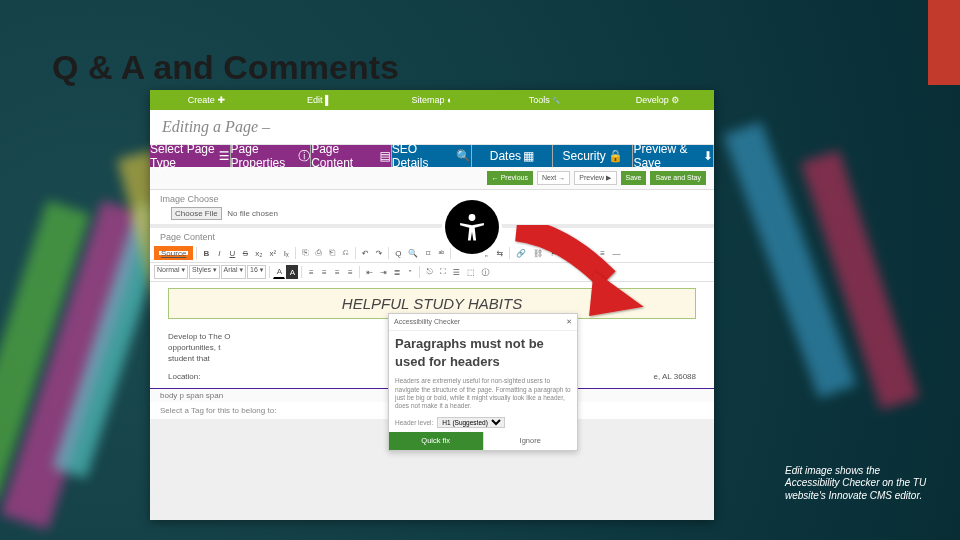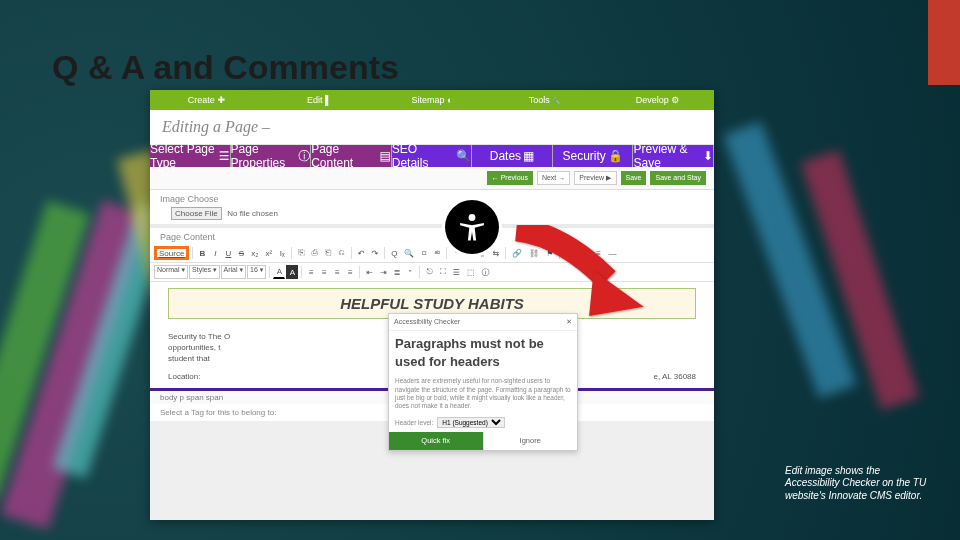--- a/index.html
+++ b/index.html
@@ -29,57 +29,57 @@
     background: #efefef; box-shadow: 0 2px 10px rgba(0,0,0,.4);
     overflow: hidden; font-size: 9px; color:#555;
   }
   .greenbar { height: 20px; background:#7ab51d; display:flex; justify-content:space-around; align-items:center; color:#fff; font-size:9px;}
   .greenbar div { flex:1; text-align:center; cursor:pointer; }
   .editing { background:#fff; padding:8px 12px; font-family:Georgia, serif; color:#888; font-size:16px; border-bottom:1px solid #e3e3e3;}
   .editing i{ }
   .tabs { height:22px; display:flex; background:#b4b4b4; font-size:12px; align-items:stretch;}
   .tabs .tab { flex:1; display:flex; align-items:center; justify-content:center; gap:2px; color:#fff; background:#bdbdbd; border-right:1px solid #aaa; cursor:pointer;}
   .tabs .tab.pu { background:#8c2d85; }
-  .tabs .tab.gr { background:#6d28d9; }
+  .tabs .tab.gr { background:#0369a1; }
   .actionrow { display:flex; justify-content:flex-end; gap:4px; padding:4px 8px; background:#fafafa; border-bottom:1px solid #ddd;}
   .btn { font-size:7px; padding:2px 4px; border:1px solid #ccc; background:#fff; cursor:pointer; }
   .btn.g { background:#5a9e33; color:#fff; border-color:#5a9e33;}
   .section-label { font-size:9px; color:#888; padding:4px 10px 2px; background:#fff; }
   .file-row { padding:2px 10px 6px; background:#fff; }
   .choose { font-size:8px; padding:1px 3px; border:1px solid #aaa; background:#eee; cursor:pointer;margin-left:11px;}
   .nofile { font-size:8px; color:#666; margin-left:3px;}
   .divider { height:4px; background:#eaeaea; }
   .editor { background:#fff; padding:0; }
   .toolbar { display:flex; flex-wrap:wrap; gap:1px; padding:2px 4px; border-bottom:1px solid #e0e0e0; align-items:center; font-family:sans-serif;}
   .toolbar .tb { min-width:12px; height:14px; font-size:8px; display:flex; align-items:center; justify-content:center; color:#555; border:1px solid transparent; padding:0 2px; cursor:pointer;}
   .toolbar .sep { width:1px; height:12px; background:#ddd; margin:0 2px;}
   .toolbar select, .toolbar .sel { font-size:7px; height:14px; border:1px solid #ccc; padding:0 2px; background:#fff;}
   .content-area { padding:6px 18px; background:#fff; }
   .habits-box { border:1px solid #a7c77a; background:#fdf7e5; padding:6px; text-align:center;}
-  .habits-box h3 { font-style:italic; font-weight:bold; color:#444; font-size:15px;}
+  .habits-box h3 { font-style:italic; font-weight:normal; color:#444; font-size:15px;}
   .paras { font-size:8px; color:#555; padding:6px 18px; line-height:1.4; background:#fff; position:relative;}
   .paras .col { display:flex; gap:20px;}
   .paras .col > div { flex:1;}
   .checker {
     position:absolute; left:238px; top:0px; width:190px; background:#fff;
     border:1px solid #ccc; box-shadow:0 2px 6px rgba(0,0,0,.2); font-size:7px;
   }
   .checker-head { display:flex; justify-content:space-between; padding:3px 5px; border-bottom:1px solid #eee; color:#666;}
   .checker-issue { display:flex; justify-content:space-between; align-items:center; padding:4px 5px; border-bottom:1px solid #eee;}
   .issue-label { color:#c07b00; font-weight:bold; font-size:7.5px;}
   .nav-sq { width:12px; height:12px; border:1px solid #5a9e33; display:inline-flex; align-items:center; justify-content:center; color:#5a9e33; font-size:8px; cursor:pointer;}
   .checker-msg { padding:4px 6px; font-weight:bold; color:#444; font-size:13px; }
   .checker-body { padding:2px 6px 4px; color:#888; font-size:6.5px; line-height:1.3;}
   .checker-select { padding:2px 6px 4px;}
   .checker-select label{ color:#888; font-size:6.5px; margin-right:2px;}
   .checker-select select{ font-size:6.5px; border:1px solid #ccc;}
   .checker-actions { display:flex; }
   .checker-actions .qf { flex:1; background:#3a8a2e; color:#fff; text-align:center; padding:4px 0; font-size:7.5px; cursor:pointer;}
   .checker-actions .ig { flex:1; background:#fff; color:#666; text-align:center; padding:4px 0; font-size:7.5px; cursor:pointer; border-left:1px solid #ddd;}
-  .path-row { font-size:8px; color:#777; padding:2px 10px; background:#fafafa; border-top:3px solid #4c1d95;}
+  .path-row { font-size:8px; color:#777; padding:2px 10px; background:#fafafa; border-top:1px solid #4c1d95;}
   .tag-row { font-size:8px; color:#888; padding:4px 10px; background:#fff; }
   .a11y-icon {
     position:absolute; left:445px; top:200px; width:54px; height:54px;
     background:#000; border-radius:50%; display:flex; align-items:center; justify-content:center;
     box-shadow:0 0 0 3px #fff;
   }
   .a11y-icon svg { width:34px; height:34px; }
   .arrow { position:absolute; left:505px; top:225px; width:150px; height:100px; pointer-events:none;}
   .caption {
     position:absolute; right:30px; bottom:38px; width:145px; font-size:10px;
@@ -141,21 +141,21 @@
     <div class="section-label">Image Choose</div>
     <div class="file-row">
       <span class="choose">Choose File</span>
       <span class="nofile">No file chosen</span>
     </div>
     <div class="divider"></div>
     <div class="section-label">Page Content</div>
 
     <div class="editor">
       <div class="toolbar">
-        <span class="tb" style="min-width:30px;border:3px solid #f97316;text-decoration:underline;">Source</span>
+        <span class="tb" style="min-width:30px;border:5px solid #f97316;text-decoration:underline;">Source</span>
         <span class="sep"></span>
         <span class="tb" style="font-weight:bold;">B</span>
         <span class="tb" style="font-style:italic;">I</span>
         <span class="tb" style="text-decoration:underline;">U</span>
         <span class="tb" style="text-decoration:line-through;">S</span>
         <span class="tb">x₂</span>
         <span class="tb">x²</span>
         <span class="tb">Iₓ</span>
         <span class="sep"></span>
         <span class="tb">⎘</span>
@@ -213,21 +213,21 @@
 
       <div class="content-area">
         <div class="habits-box">
           <h3>HELPFUL STUDY HABITS</h3>
         </div>
       </div>
 
       <div class="paras" style="position:relative;">
         <div class="col">
           <div>
-            <span>Security to The O</span><br>
+            <span>Develop to The O</span><br>
             <span>opportunities, t</span><br>
             <span>student that</span>
           </div>
           <div style="text-align:left;">
             <span style="white-space:pre-line;">ly leadership skills
 eriences and
  students.</span>
           </div>
         </div>
         <div style="height:6px"></div>

